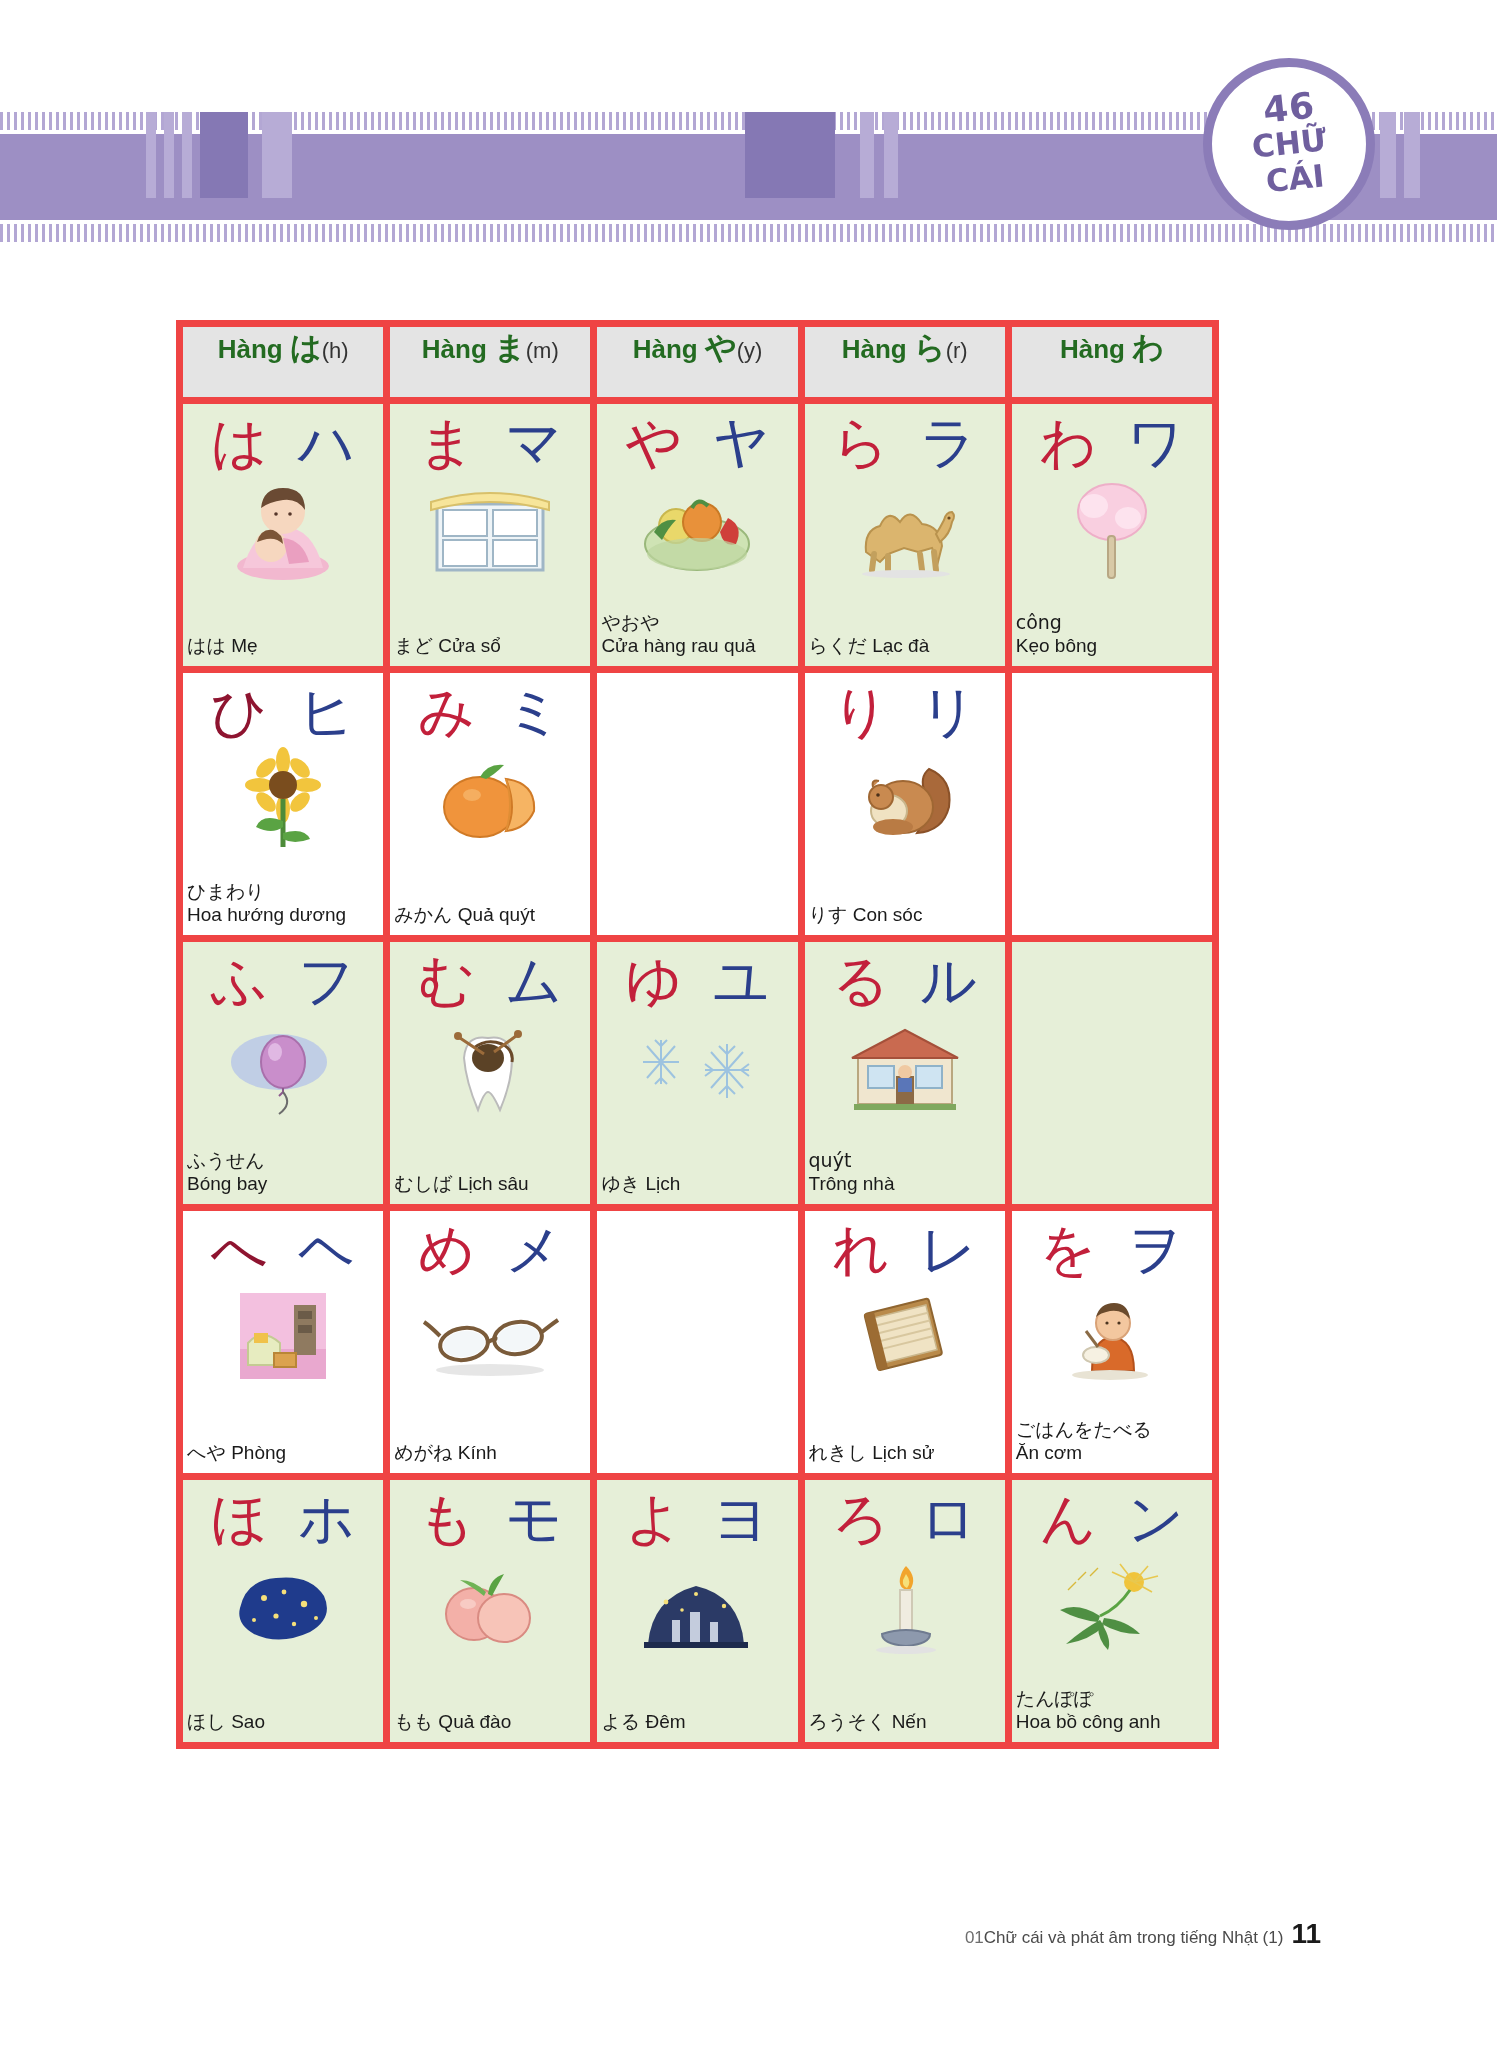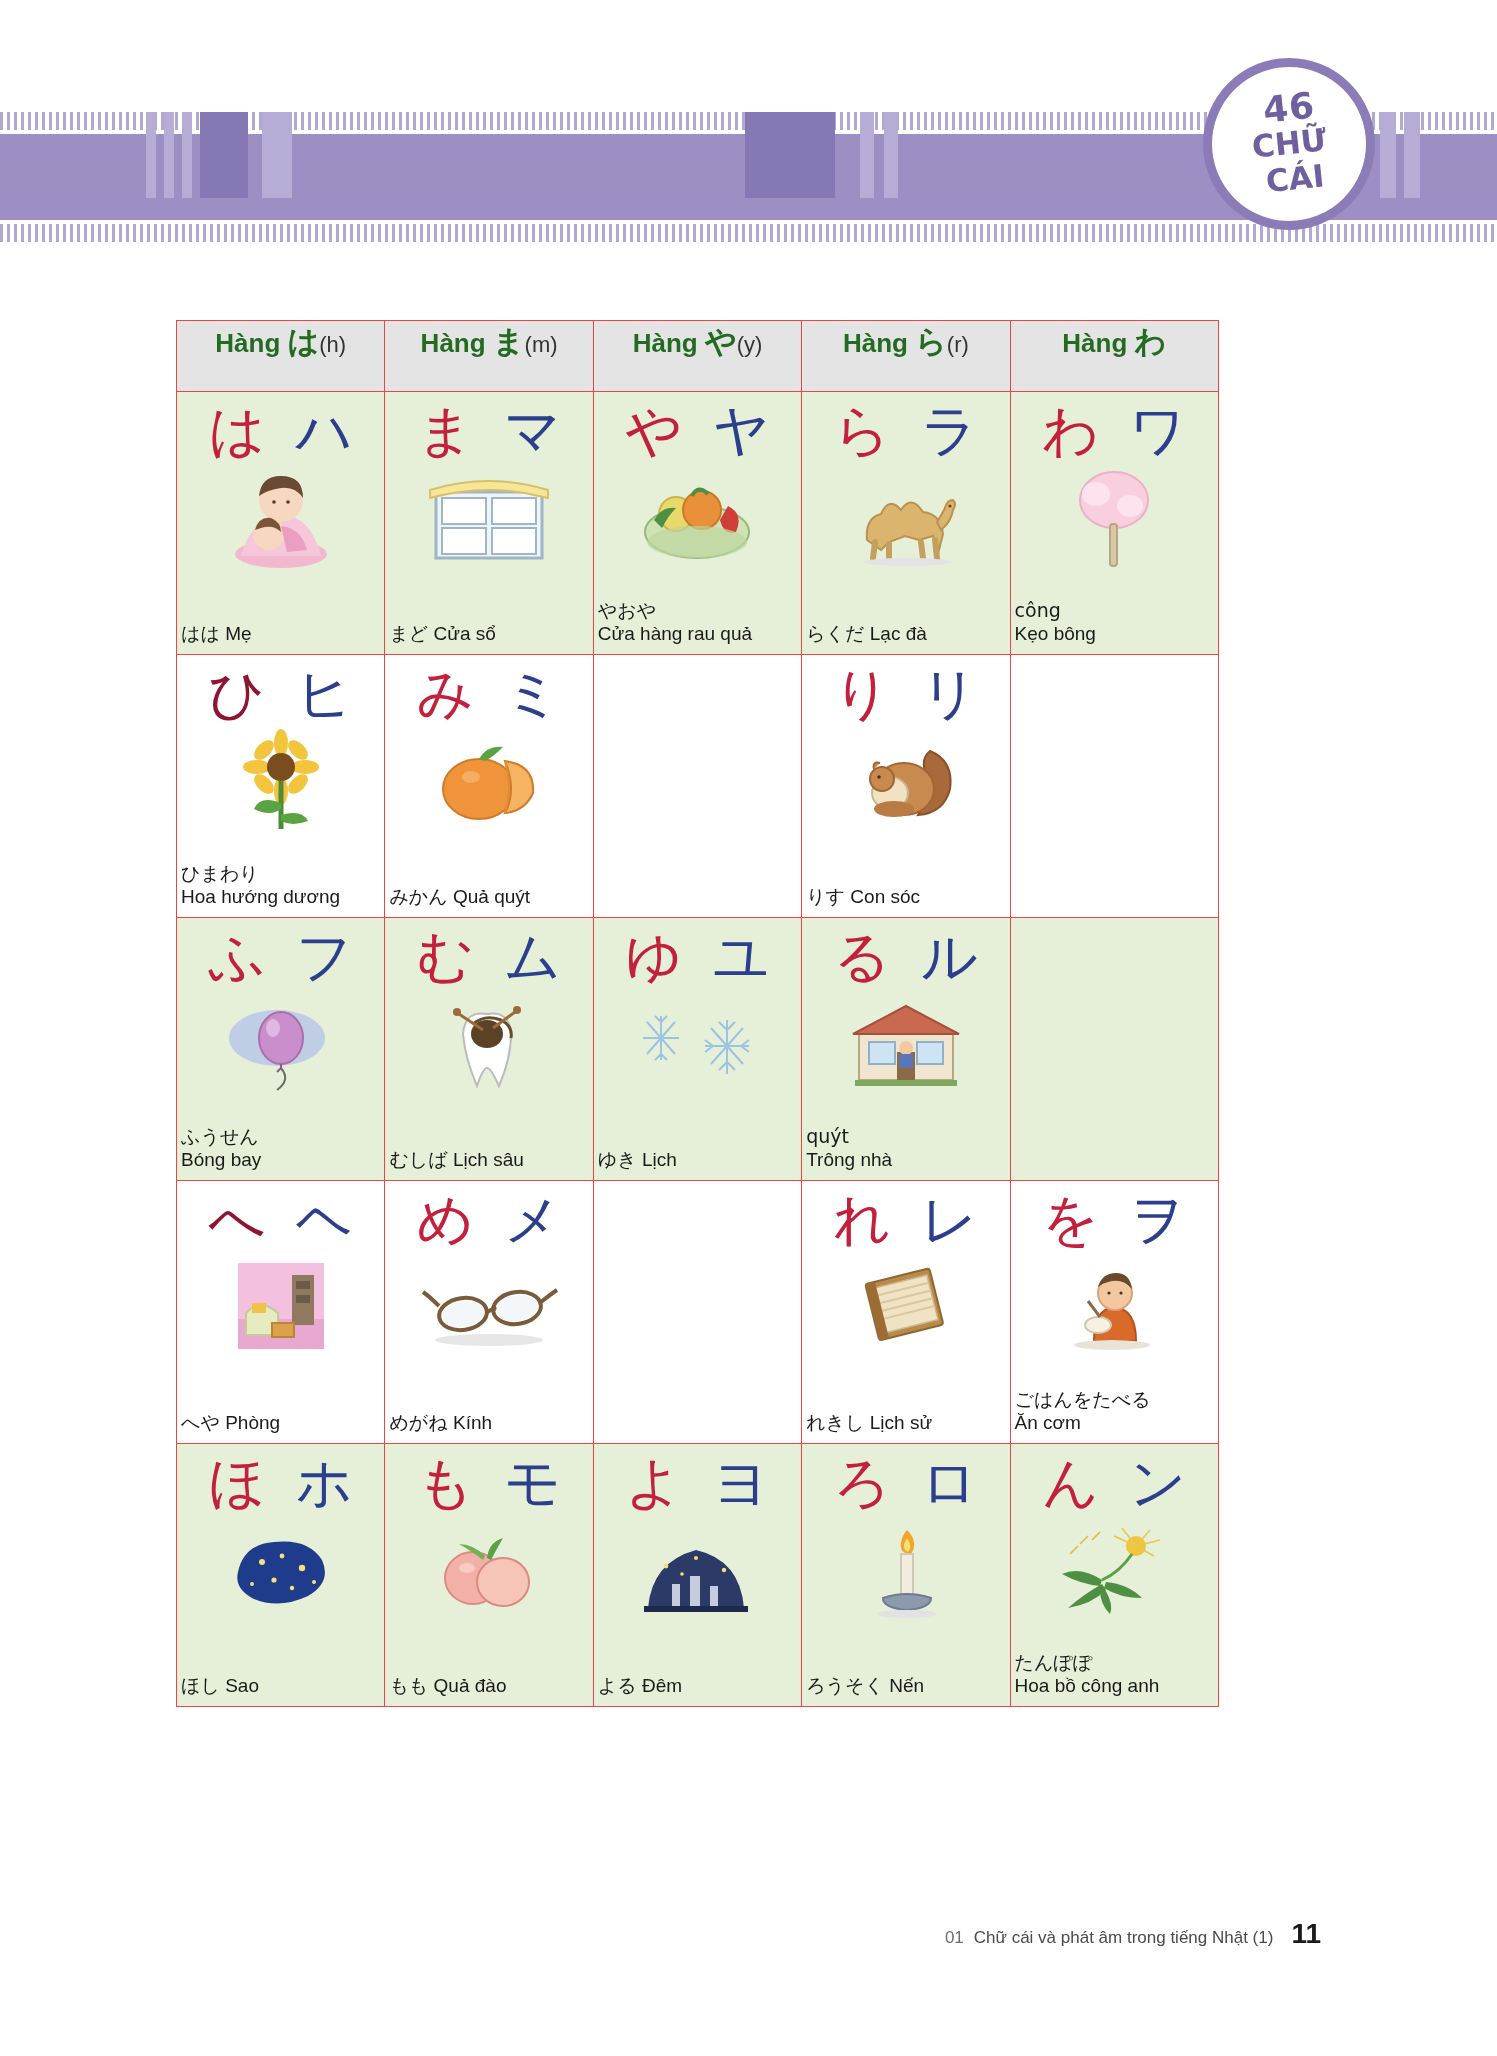--- a/index.html
+++ b/index.html
@@ -99,21 +99,21 @@
     top: 320px;
     left: 176px;
     width: 1043px;
   }
   table.kana {
     border-collapse: collapse;
     width: 1043px;
     table-layout: fixed;
   }
   table.kana td, table.kana th {
-    border: 1px solid #ef4444;
+    border: 7px solid #ef4444;
     padding: 0;
     vertical-align: top;
   }
   thead th {
     background: #e4e4e4;
     height: 70px;
     text-align: center;
     vertical-align: middle;
     font-size: 26px;
     color: #2f6b2c;
@@ -179,21 +179,20 @@
     font-size: 19px;
   }
 
   
   .footer {
     position: absolute;
     top: 1918px;
     right: 176px;
     display: flex;
     align-items: baseline;
-    gap: 10px;
     color: #4a4a4a;
     font-size: 17px;
   }
   .footer .chap { color: #6d6d6d; }
   .footer .pg {
     font-size: 28px;
     font-weight: bold;
     color: #1a1a1a;
     margin-left: 8px;
   }

